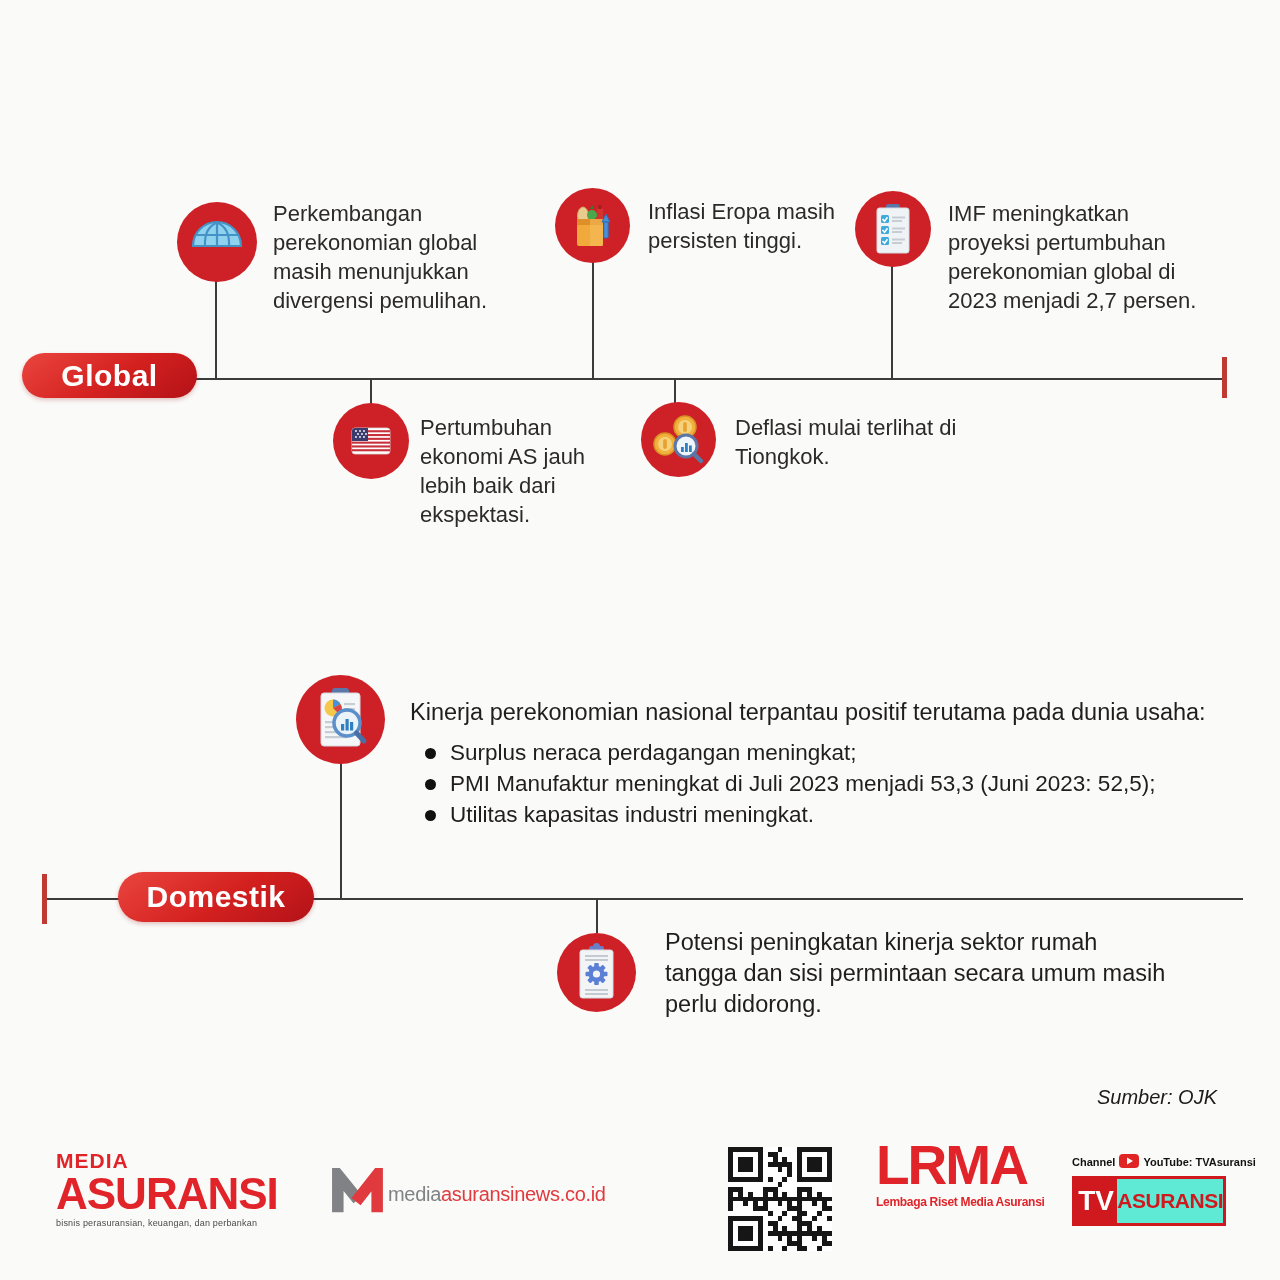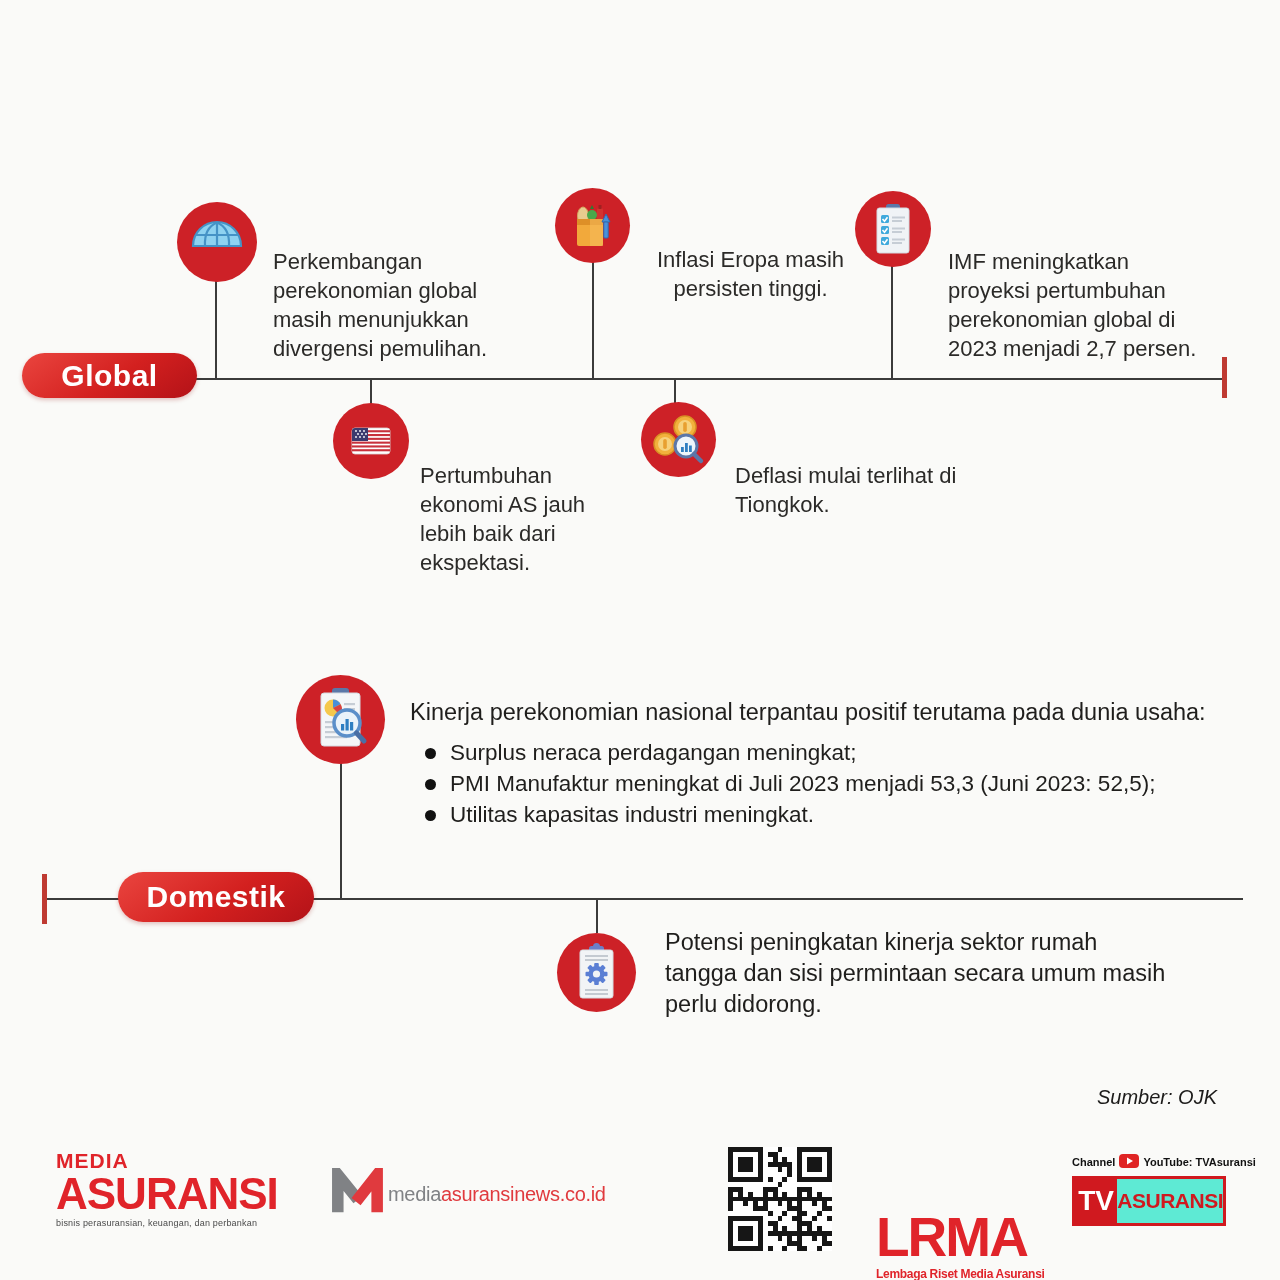--- a/index.html
+++ b/index.html
@@ -3,21 +3,21 @@
 <meta charset="utf-8">
 <style>
   html,body{margin:0;padding:0;}
   body{background:#e8e8e8;font-family:"Liberation Sans","DejaVu Sans",sans-serif;}
   .canvas{position:relative;width:1280px;height:1280px;background:#fafaf8;overflow:hidden;margin:0 auto;}
   .abs{position:absolute;}
   .hline{height:2px;background:#3b3b3b;}
   .stem{width:2px;background:#3b3b3b;}
   .tick{width:5px;background:#bf3a32;}
   .icon-circle{border-radius:50%;background:#cd2127;display:flex;align-items:center;justify-content:center;}
-  .item-text{font-size:22px;line-height:1.32;color:#2b2a28;margin-top:48px;}
+  .item-text{font-size:22px;line-height:1.32;color:#2b2a28;}
   .pill{display:flex;align-items:center;justify-content:center;color:#ffffff;font-weight:bold;
         font-size:30px;letter-spacing:.5px;border-radius:26px;
         background:linear-gradient(145deg,#ea453f 0%,#d3201f 55%,#b31218 100%);
         box-shadow:0 2px 4px rgba(150,20,20,.25);}
   .heading{font-size:23.5px;color:#1f1e1c;white-space:nowrap;}
   .bullet-row{display:flex;align-items:center;white-space:nowrap;}
   .bullet-dot{width:11px;height:11px;border-radius:50%;background:#111;margin-right:14px;flex:0 0 auto;}
   .bullet-text{font-size:22.5px;color:#1f1e1c;}
   .bottom-text{font-size:23.5px;line-height:1.32;color:#1f1e1c;}
   .source{font-style:italic;font-size:20px;color:#1c1b1a;}
@@ -78,21 +78,21 @@
       <rect x="43.5" y="17" width="3" height="4" fill="#a02020"></rect>
       <path d="M22 31 h26 v25 a2 2 0 0 1 -2 2 h-22 a2 2 0 0 1 -2 -2 z" fill="#f2a93b"></path>
       <path d="M22 31 h26 v6 h-26 z" fill="#de8f27"></path>
       <path d="M35 31 h13 v27 h-13 z" fill="#f6bd5f" opacity="0.55"></path>
       <g fill="#4a90d9" stroke="#2f6cb0" stroke-width="1">
         <polygon points="55,34 47,34 51,26"></polygon>
         <rect x="48.8" y="34" width="4.4" height="16" rx="1"></rect>
       </g>
     </svg>
   </div>
-  <div class="abs item-text" style="left:648px;top:197px;width:205px;text-align:center;">Inflasi Eropa masih persisten tinggi.</div>
+  <div class="abs item-text" style="left:648px;top:197px;width:205px;">Inflasi Eropa masih persisten tinggi.</div>
 
   <div class="abs icon-circle" style="left:855px;top:191px;width:76px;height:76px;">
     <svg width="76" height="76" viewBox="0 0 76 76">
       <rect x="31" y="13" width="14" height="9" rx="2.5" fill="#5b77a8"></rect>
       <rect x="22" y="17" width="32" height="45" rx="2.5" fill="#f0f3f6" stroke="#d4dae1" stroke-width="1"></rect>
       <g>
         <rect x="26" y="24" width="8" height="8" rx="1.5" fill="#3fa9dc"></rect>
         <path d="M27.5 28 l2 2.2 3 -4" stroke="#fff" stroke-width="1.6" fill="none"></path>
         <rect x="37" y="25.5" width="13" height="2" fill="#c6cdd5"></rect>
         <rect x="37" y="29" width="10" height="2" fill="#c6cdd5"></rect>
@@ -380,21 +380,21 @@
         <rect x="19" y="18" width="1" height="1" fill="#161616"></rect>
         <rect x="19" y="19" width="1" height="1" fill="#161616"></rect>
         <rect x="20" y="10" width="1" height="1" fill="#161616"></rect>
         <rect x="20" y="12" width="1" height="1" fill="#161616"></rect>
         <rect x="20" y="14" width="1" height="1" fill="#161616"></rect>
         <rect x="20" y="17" width="1" height="1" fill="#161616"></rect>
         <rect x="20" y="19" width="1" height="1" fill="#161616"></rect>
       </svg>
   </div>
 
-  <div class="abs lrma" style="left:876px;top:1210px;">
+  <div class="abs lrma" style="left:876px;top:1138px;">
     <div class="lrma-title">LRMA</div>
     <div class="lrma-sub">Lembaga Riset Media Asuransi</div>
   </div>
 
   <div class="abs" style="left:1072px;top:1154px;">
     <div class="tv-channel">
       <span>Channel</span>
       <span>
         <svg width="20" height="14" viewBox="0 0 20 14">
           <rect width="20" height="14" rx="4" fill="#e02424"></rect>

